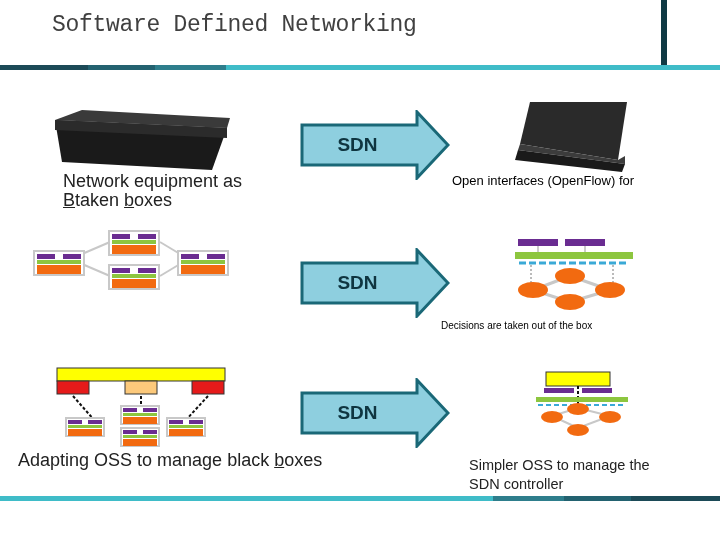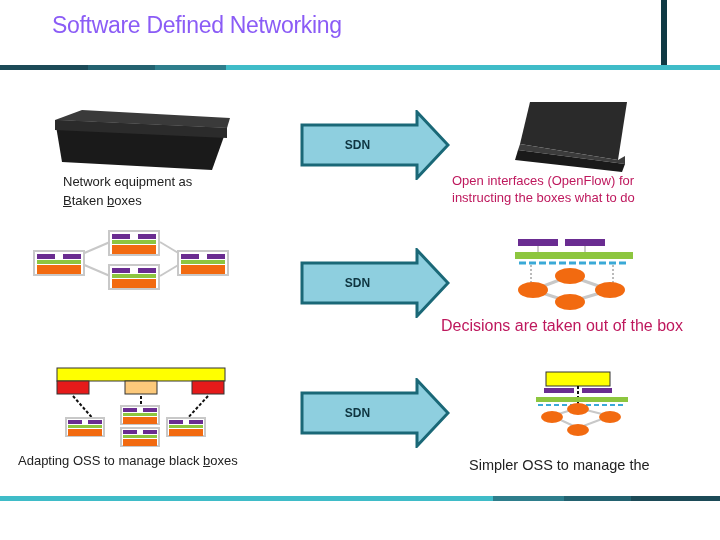--- a/index.html
+++ b/index.html
@@ -1,27 +1,27 @@
 <!DOCTYPE html>
 <html><head>
 <meta charset="utf-8">
 <style>
   html, body { margin: 0; padding: 0; }
   body { width: 720px; height: 540px; background: #ffffff; position: relative; overflow: hidden; font-family: "Liberation Sans", sans-serif; }
   .abs { position: absolute; }
-  .title { left: 52px; top: 12px; font-family: Liberation Sans, sans-serif; font-size: 23px; color: #8b5cf6; letter-spacing: -0.3px; }
+  .title { left: 52px; top: 12px; font-family: Liberation Mono, monospace; font-size: 23px; color: #404040; letter-spacing: -0.3px; }
   .vline { left: 661px; top: 0; width: 6px; height: 66px; background: #0f3a44; }
   .topbar { left: 0; top: 65px; width: 720px; height: 5px; }
   .botbar { left: 0; top: 496px; width: 720px; height: 5px; }
   .seg { position: absolute; top: 0; height: 5px; }
-  .label { font-size: 13px; color: #222; line-height: 19px; }
-  .label-sm { font-size: 13px; color: #be185d; line-height: 17px; }
+  .label { font-size: 18px; color: #222; line-height: 19px; }
+  .label-sm { font-size: 13px; color: #000000; line-height: 17px; }
   .u { text-decoration: underline; }
   .arrow { width: 150px; height: 70px; }
-  .arrow-label { position:absolute; left: 0; width: 115px; top: 0; height: 70px; display:flex; align-items:center; justify-content:center; font-weight: bold; font-size: 12px; color: #0f3540; }
+  .arrow-label { position:absolute; left: 0; width: 115px; top: 0; height: 70px; display:flex; align-items:center; justify-content:center; font-weight: bold; font-size: 19px; color: #0f3540; }
   
   .node { position: absolute; width: 52px; height: 26px; border: 2px solid #c8c8c8; background:#fff; box-sizing: border-box; padding: 2px; }
   .node .top { display:flex; justify-content: space-between; height: 5px; }
   .node .top span { width: 18px; height: 5px; background: #6a2c91; }
   .node .green { height: 4px; background: #8dc63f; margin-top: 1px; }
   .node .orange { height: 9px; background: #f26a10; margin-top: 1px; }
   .node.sm { width: 40px; height: 20px; padding: 1px; }
   .node.sm .top { height: 4px; }
   .node.sm .top span { width: 14px; height: 4px; }
   .node.sm .green { height: 3px; }
@@ -56,21 +56,20 @@
   <div class="arrow-label">SDN</div>
 </div>
 
 <svg class="abs" style="left:510px;top:100px" width="120" height="75">
   <polygon points="20,2 117,2 108,60 10,44" fill="#2a2a2a"></polygon>
   <polygon points="10,44 108,60 115,56 115,64 8,50" fill="#3c3c3c"></polygon>
   <polygon points="8,50 115,64 112,72 5,60" fill="#1a1a1a"></polygon>
 </svg>
 <div class="abs label-sm" style="left:452px;top:172px">
   <div>Open interfaces (OpenFlow) for</div>
-  <div>instructing the boxes what to do</div>
 </div>
 
 <svg class="abs" style="left:30px;top:228px" width="215" height="75">
   <line x1="52" y1="26" x2="80" y2="14" stroke="#c8c8c8" stroke-width="2"></line>
   <line x1="52" y1="36" x2="80" y2="48" stroke="#c8c8c8" stroke-width="2"></line>
   <line x1="130" y1="14" x2="150" y2="26" stroke="#c8c8c8" stroke-width="2"></line>
   <line x1="130" y1="48" x2="150" y2="36" stroke="#c8c8c8" stroke-width="2"></line>
 </svg>
 <div class="node" style="left:108px;top:230px">
     <div class="top">
@@ -126,21 +125,21 @@
   <line x1="108" y1="29" x2="108" y2="50" stroke="#777" stroke-width="1" stroke-dasharray="2,2"></line>
   <line x1="28" y1="54" x2="65" y2="40" stroke="#c8c8c8" stroke-width="3"></line>
   <line x1="28" y1="54" x2="65" y2="66" stroke="#c8c8c8" stroke-width="3"></line>
   <line x1="105" y1="54" x2="65" y2="40" stroke="#c8c8c8" stroke-width="3"></line>
   <line x1="105" y1="54" x2="65" y2="66" stroke="#c8c8c8" stroke-width="3"></line>
   <ellipse cx="65" cy="40" rx="15" ry="8" fill="#f26a10"></ellipse>
   <ellipse cx="28" cy="54" rx="15" ry="8" fill="#f26a10"></ellipse>
   <ellipse cx="105" cy="54" rx="15" ry="8" fill="#f26a10"></ellipse>
   <ellipse cx="65" cy="66" rx="15" ry="8" fill="#f26a10"></ellipse>
 </svg>
-<div class="abs label-sm" style="left:441px;top:317px;font-size:16px">Decisions are taken out of the box</div>
+<div class="abs label-sm" style="left:441px;top:317px;font-size:10px">Decisions are taken out of the box</div>
 
 <svg class="abs" style="left:55px;top:366px" width="175" height="90">
   <rect x="2" y="2" width="168" height="13" fill="#ffff00" stroke="#333" stroke-width="1"></rect>
   <rect x="2" y="15" width="32" height="13" fill="#e51a1a" stroke="#333" stroke-width="1"></rect>
   <rect x="70" y="15" width="32" height="13" fill="#fcc97b" stroke="#333" stroke-width="1"></rect>
   <rect x="137" y="15" width="32" height="13" fill="#e51a1a" stroke="#333" stroke-width="1"></rect>
   <line x1="18" y1="30" x2="40" y2="55" stroke="#111" stroke-width="2" stroke-dasharray="3,2"></line>
   <line x1="86" y1="30" x2="86" y2="40" stroke="#111" stroke-width="2" stroke-dasharray="3,2"></line>
   <line x1="153" y1="30" x2="130" y2="55" stroke="#111" stroke-width="2" stroke-dasharray="3,2"></line>
 </svg>
@@ -197,20 +196,21 @@
   <line x1="22" y1="46" x2="48" y2="58" stroke="#c8c8c8" stroke-width="2"></line>
   <line x1="80" y1="46" x2="48" y2="38" stroke="#c8c8c8" stroke-width="2"></line>
   <line x1="80" y1="46" x2="48" y2="58" stroke="#c8c8c8" stroke-width="2"></line>
   <ellipse cx="48" cy="39" rx="11" ry="6" fill="#f26a10"></ellipse>
   <ellipse cx="22" cy="47" rx="11" ry="6" fill="#f26a10"></ellipse>
   <ellipse cx="80" cy="47" rx="11" ry="6" fill="#f26a10"></ellipse>
   <ellipse cx="48" cy="60" rx="11" ry="6" fill="#f26a10"></ellipse>
 </svg>
 <div class="abs label" style="left:469px;top:456px;font-size:14.5px">
   <div>Simpler OSS to manage the</div>
+  <div>SDN controller</div>
 </div>
 
 <div class="abs botbar">
   <div class="seg" style="left:0;width:493px;background:#3fbcc8"></div>
   <div class="seg" style="left:493px;width:71px;background:#2e7e8c"></div>
   <div class="seg" style="left:564px;width:67px;background:#236270"></div>
   <div class="seg" style="left:631px;width:89px;background:#1c4a57"></div>
 </div>
 
 </body></html>

